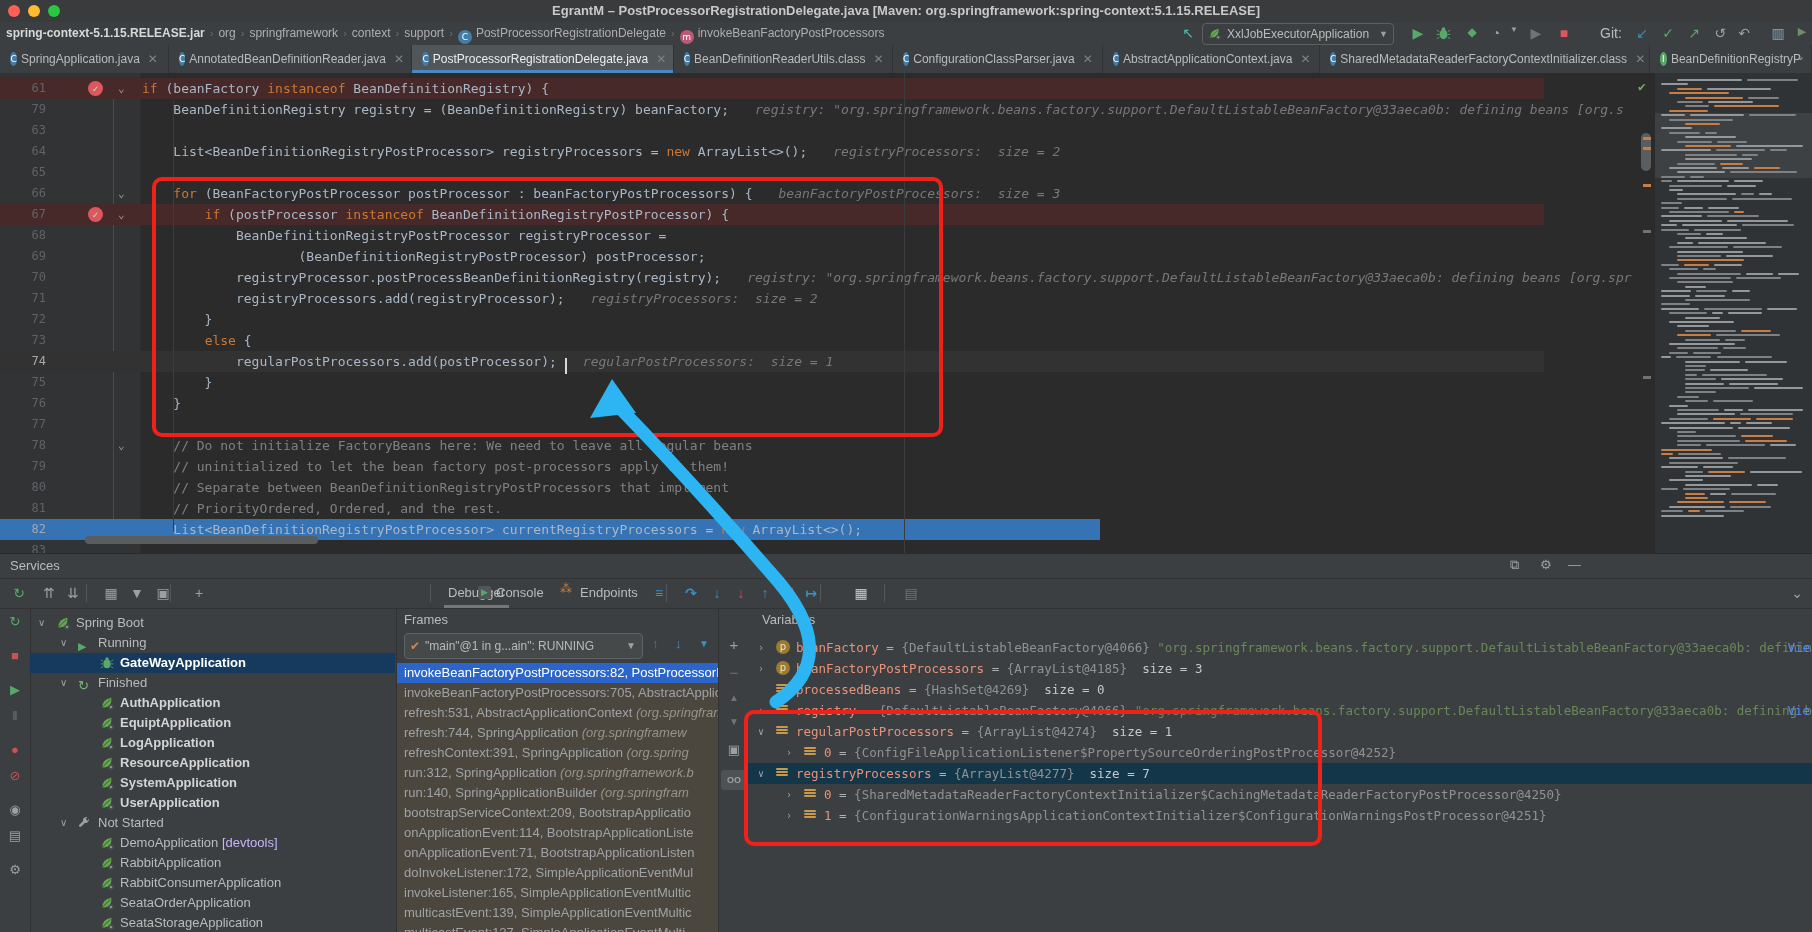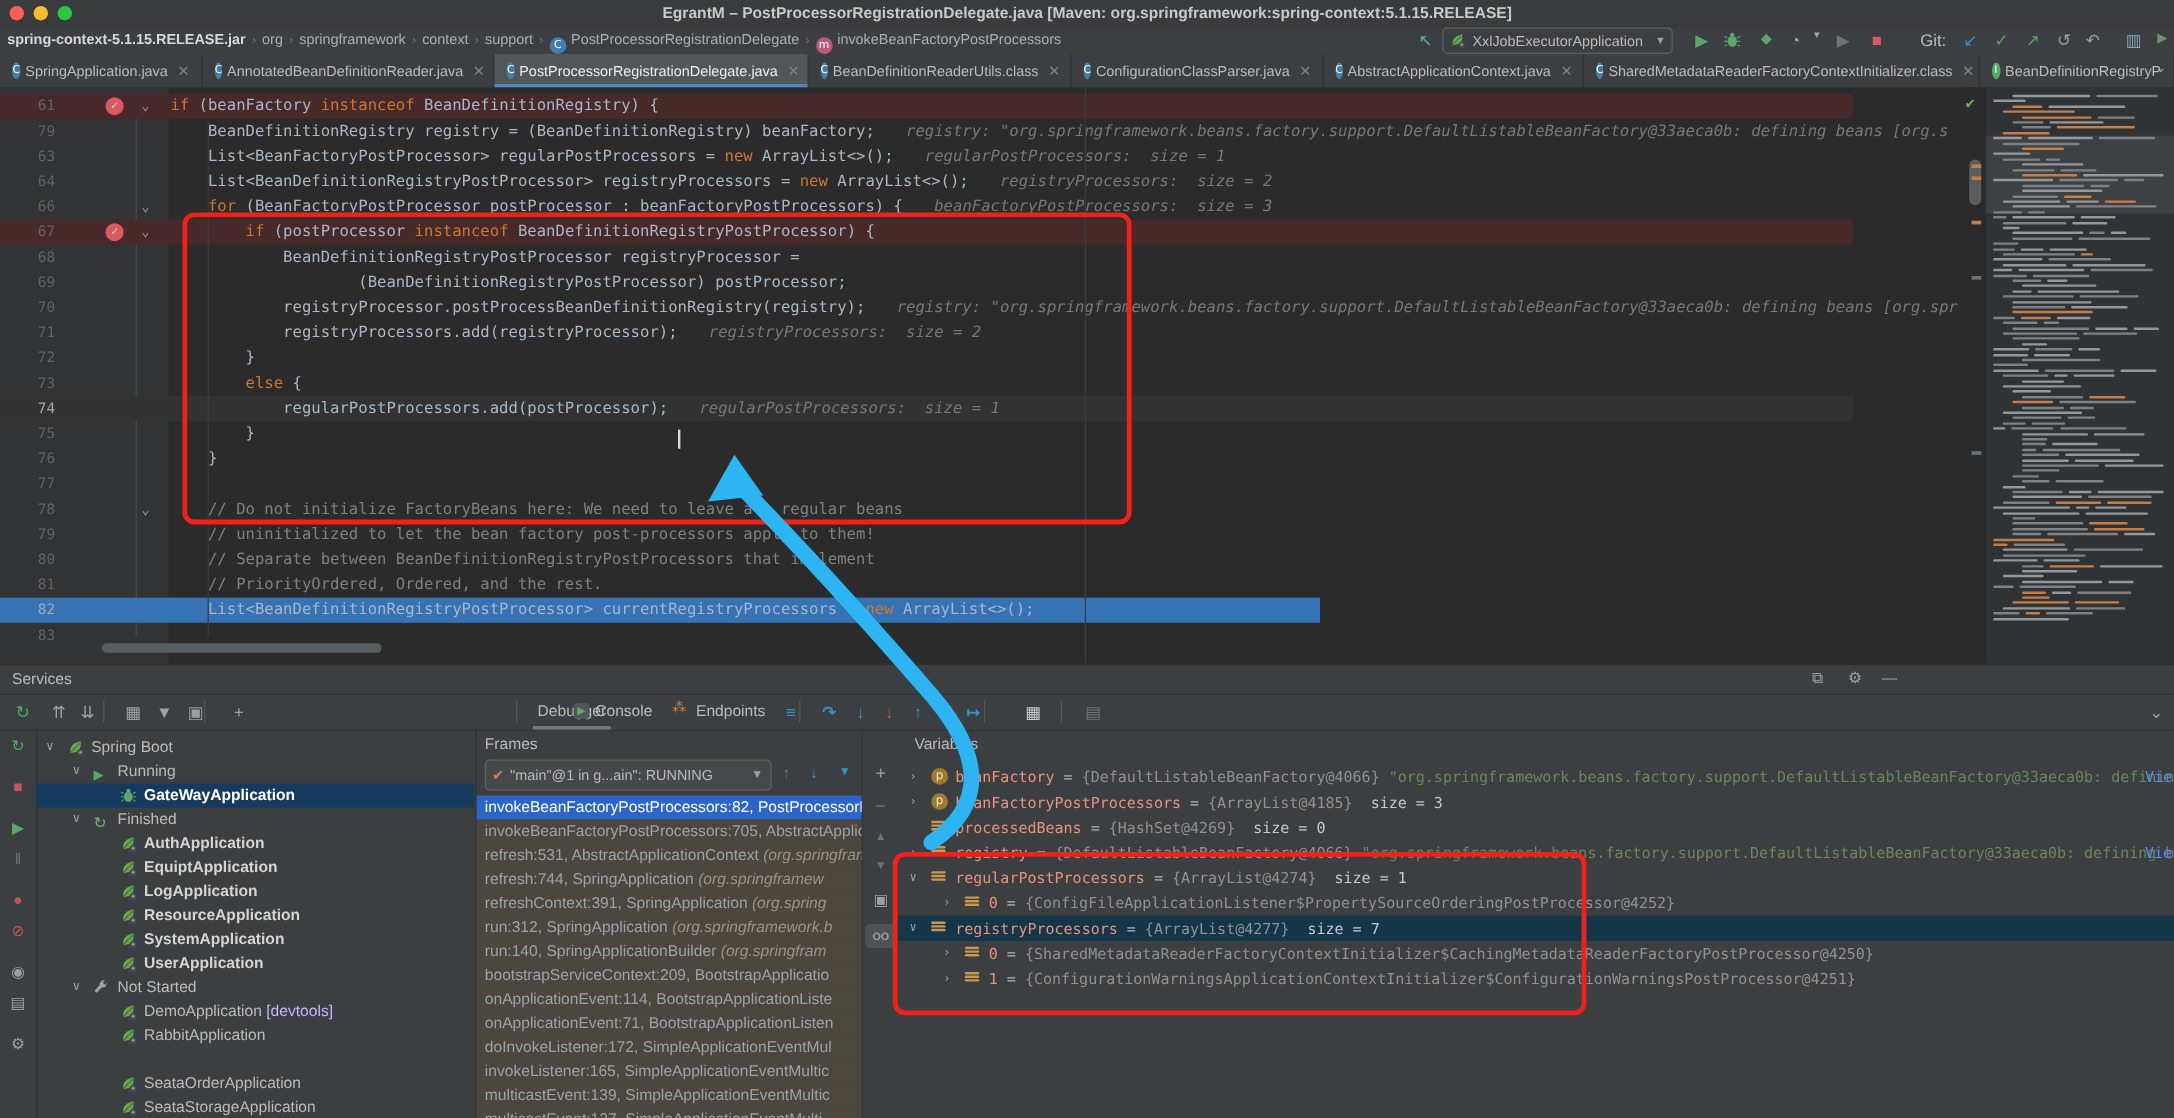--- a/index.html
+++ b/index.html
@@ -181,22 +181,23 @@
       </div>
     </div>
   <div class="abs" style="left:1796px;top:50px;color:#9da0a3;font-size:11px;z-index:5;">⌄</div>
 
   <div class="abs" id="editor">
     <div class="abs" id="gutter-col"></div>
     <div class="abs guide" style="left:113px;top:12px;height:445px;background:#4a4d4f;"></div>
     <div id="code-lines">
         <div class="cl l-bp"><span class="lnum">61</span><span class="bp">✓</span><span class="fold">⌄</span><span class="codetext"><span class="k">if </span><span class="p">(beanFactory </span><span class="k">instanceof </span><span class="p">BeanDefinitionRegistry) {</span></span></div>
         <div class="cl"><span class="lnum">79</span><span class="codetext"><span class="p">    BeanDefinitionRegistry registry = (BeanDefinitionRegistry) beanFactory;</span><span class="hint">registry: "org.springframework.beans.factory.support.DefaultListableBeanFactory@33aeca0b: defining beans [org.s</span></span></div>
-        <div class="cl"><span class="lnum">63</span><span class="codetext"><span class="p">    List&lt;BeanFactoryPostProcessor&gt; regularPostProcessors = </span><span class="k">new</span><span class="p"> ArrayList&lt;&gt;();</span><span class="hint">regularPostProcessors:  size = 1</span></span></div>
+        <div class="cl"><span class="lnum">63</span></div>
         <div class="cl"><span class="lnum">64</span><span class="codetext"><span class="p">    List&lt;BeanDefinitionRegistryPostProcessor&gt; registryProcessors = </span><span class="k">new</span><span class="p"> ArrayList&lt;&gt;();</span><span class="hint">registryProcessors:  size = 2</span></span></div>
+        <div class="cl"><span class="lnum">65</span><span class="codetext"></span></div>
         <div class="cl"><span class="lnum">66</span><span class="fold">⌄</span><span class="codetext"><span class="p">    </span><span class="k">for </span><span class="p">(BeanFactoryPostProcessor postProcessor : beanFactoryPostProcessors) {</span><span class="hint">beanFactoryPostProcessors:  size = 3</span></span></div>
         <div class="cl l-bp"><span class="lnum">67</span><span class="bp">✓</span><span class="fold">⌄</span><span class="codetext"><span class="p">        </span><span class="k">if </span><span class="p">(postProcessor </span><span class="k">instanceof </span><span class="p">BeanDefinitionRegistryPostProcessor) {</span></span></div>
         <div class="cl"><span class="lnum">68</span><span class="codetext"><span class="p">            BeanDefinitionRegistryPostProcessor registryProcessor =</span></span></div>
         <div class="cl"><span class="lnum">69</span><span class="codetext"><span class="p">                    (BeanDefinitionRegistryPostProcessor) postProcessor;</span></span></div>
         <div class="cl"><span class="lnum">70</span><span class="codetext"><span class="p">            registryProcessor.postProcessBeanDefinitionRegistry(registry);</span><span class="hint">registry: "org.springframework.beans.factory.support.DefaultListableBeanFactory@33aeca0b: defining beans [org.spr</span></span></div>
         <div class="cl"><span class="lnum">71</span><span class="codetext"><span class="p">            registryProcessors.add(registryProcessor);</span><span class="hint">registryProcessors:  size = 2</span></span></div>
         <div class="cl"><span class="lnum">72</span><span class="codetext"><span class="p">        }</span></span></div>
         <div class="cl"><span class="lnum">73</span><span class="codetext"><span class="p">        </span><span class="k">else </span><span class="p">{</span></span></div>
         <div class="cl l-caret"><span class="lnum hl">74</span><span class="codetext"><span class="p">            regularPostProcessors.add(postProcessor);</span><span class="hint">regularPostProcessors:  size = 1</span></span></div>
         <div class="cl"><span class="lnum">75</span><span class="codetext"><span class="p">        }</span></span></div>
@@ -570,20 +571,29 @@
           </div>
           <div class="trow" style="top: 245px;">
             <svg width="14" height="14" viewBox="0 0 16 16" style="position: absolute; left: 70px; top: 3px;">
               <path d="M3 13 Q2 4 13 2 Q14 12 5 13 Z" fill="#68a854"></path>
               <path d="M3 13 Q7 8 12 4" stroke="#3f7a33" stroke-width="1.2" fill="none"></path>
               <circle cx="12.5" cy="12.5" r="3" fill="#4d5052"></circle>
               <circle cx="12.5" cy="12.5" r="1.2" fill="#9da0a3"></circle>
             </svg>
             <span class="lbl" style="position: absolute; left: 90px; top: 0px;">RabbitApplication</span>
           </div>
+          <div class="trow" style="top: 265px;">
+            <svg width="14" height="14" viewBox="0 0 16 16" style="position: absolute; left: 70px; top: 3px;">
+              <path d="M3 13 Q2 4 13 2 Q14 12 5 13 Z" fill="#68a854"></path>
+              <path d="M3 13 Q7 8 12 4" stroke="#3f7a33" stroke-width="1.2" fill="none"></path>
+              <circle cx="12.5" cy="12.5" r="3" fill="#4d5052"></circle>
+              <circle cx="12.5" cy="12.5" r="1.2" fill="#9da0a3"></circle>
+            </svg>
+            <span class="lbl" style="position: absolute; left: 90px; top: 0px;">RabbitConsumerApplication</span>
+          </div>
           <div class="trow" style="top: 285px;">
             <svg width="14" height="14" viewBox="0 0 16 16" style="position: absolute; left: 70px; top: 3px;">
               <path d="M3 13 Q2 4 13 2 Q14 12 5 13 Z" fill="#68a854"></path>
               <path d="M3 13 Q7 8 12 4" stroke="#3f7a33" stroke-width="1.2" fill="none"></path>
               <circle cx="12.5" cy="12.5" r="3" fill="#4d5052"></circle>
               <circle cx="12.5" cy="12.5" r="1.2" fill="#9da0a3"></circle>
             </svg>
             <span class="lbl" style="position: absolute; left: 90px; top: 0px;">SeataOrderApplication</span>
           </div>
           <div class="trow" style="top: 305px;">

